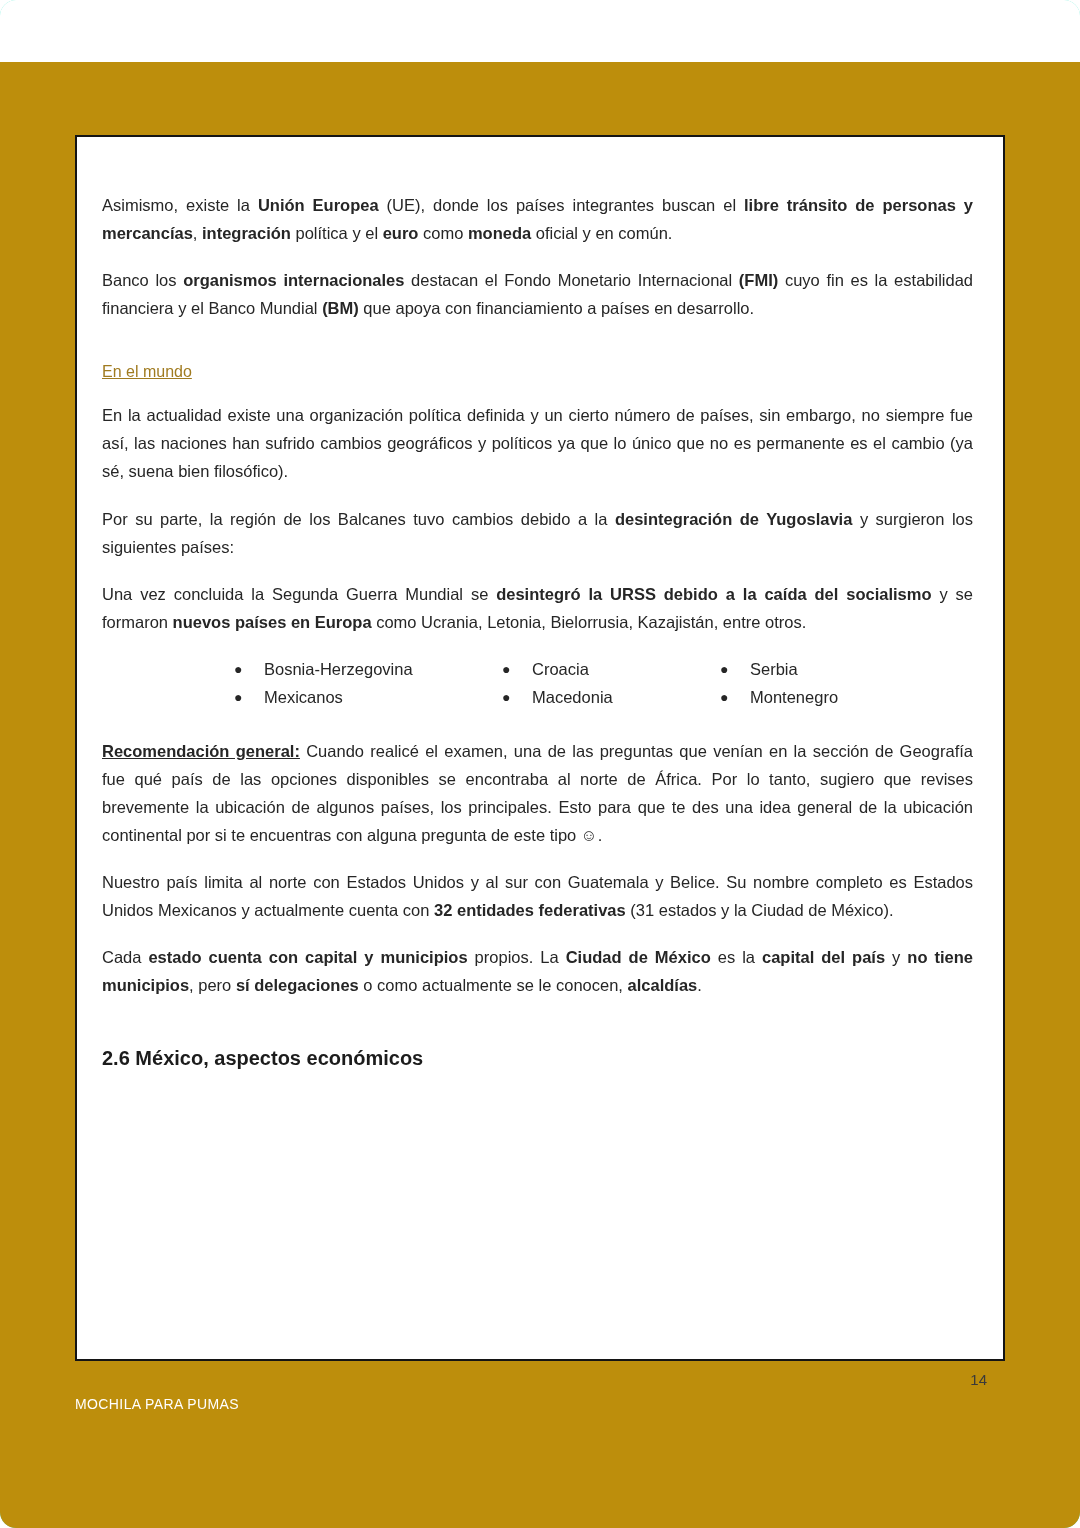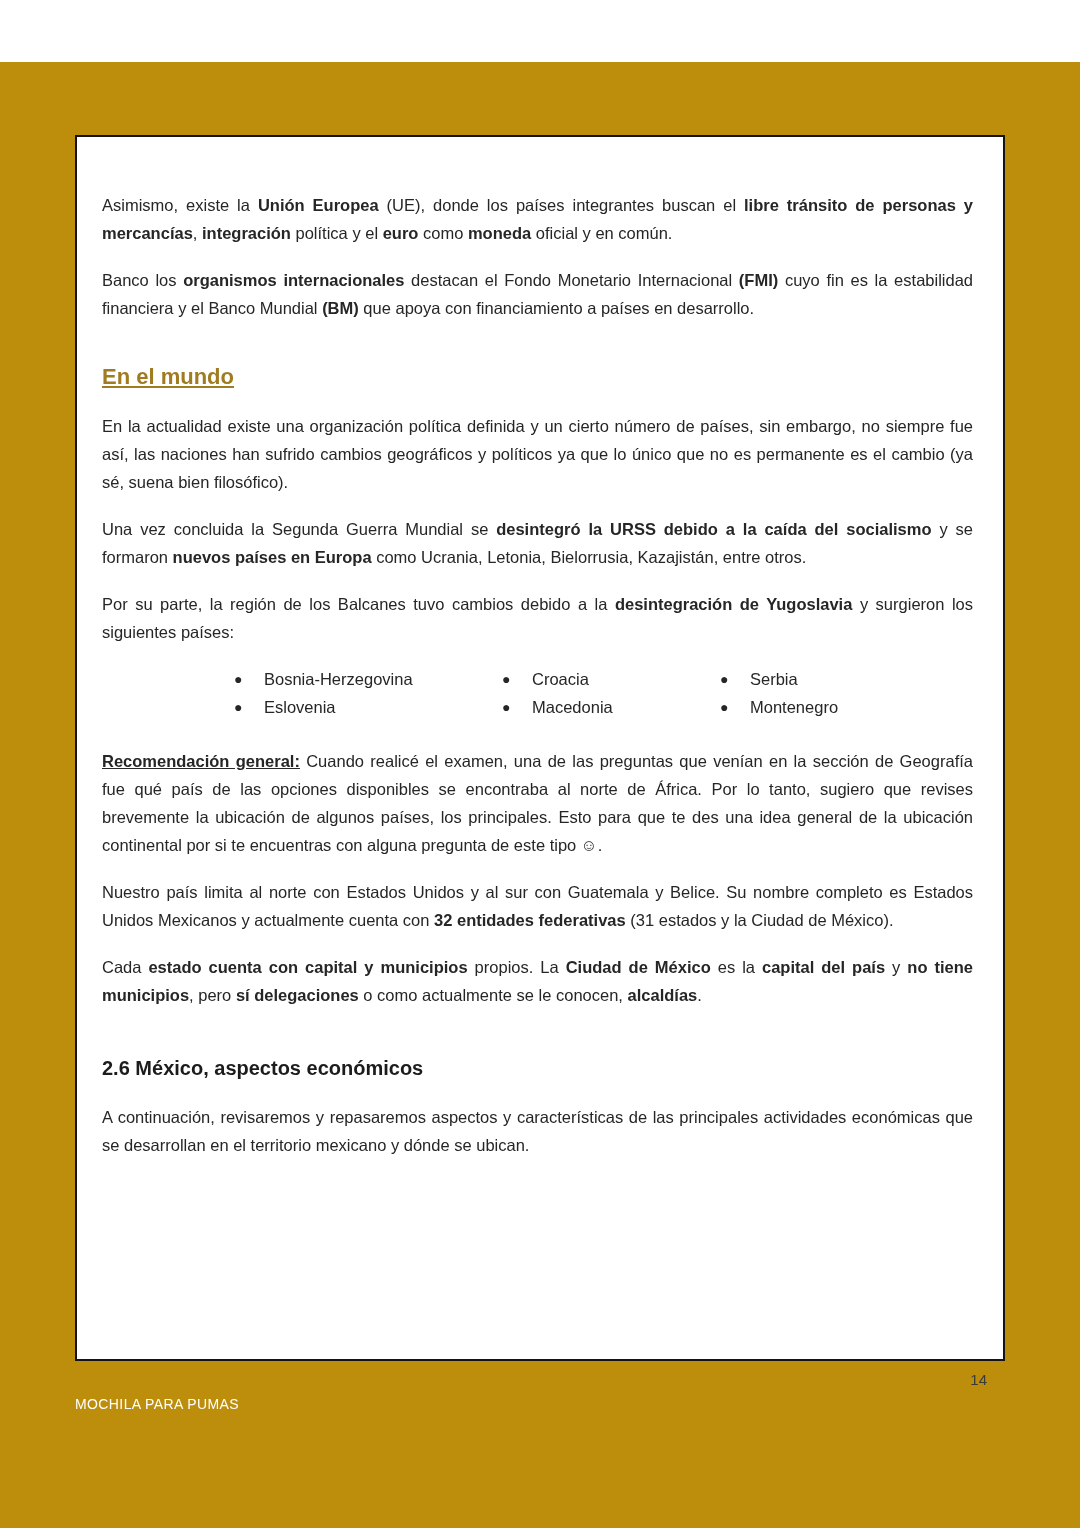--- a/index.html
+++ b/index.html
@@ -6,20 +6,21 @@
   html, body {
     width: 1080px;
     font-family: "Liberation Sans", sans-serif;
     background: #ffffff;
   }
   .canvas {
     width: 1080px;
     height: 1528px;
     background: #5eead4;
     overflow: hidden;
+    border-radius: 16px;
   }
   .top-strip {
     height: 62px;
     background: #ffffff;
   }
   .gold-bg {
     min-height: 1466px;
     background: var(--gold, #bd8e0c);
     padding: 73px 75px 0 75px;
   }
@@ -40,22 +41,22 @@
   .b { font-weight: bold; }
   .u { text-decoration: underline; }
   h2.section-heading {
     font-size: 20px;
     font-weight: bold;
     color: #1c1c1c;
     margin: 46px 0 22px 0;
     line-height: 1.3;
   }
   h3.subheading {
-    font-size: 22px;
-    font-weight: bold;
+    font-size: 16px;
+    font-weight: normal;
     color: var(--heading_brown, #a07b20);
     text-decoration: underline;
     margin: 36px 0 16px 0;
   }
   .bullets {
     display: flex;
     padding-left: 132px;
     margin: 4px 0 26px 0;
     list-style: none;
   }
@@ -99,33 +100,33 @@
 
       <p class="para"><span>Asimismo, existe la </span><span class="b">Unión Europea</span><span> (UE), donde los países integrantes buscan el </span><span class="b">libre tránsito de personas y mercancías</span><span>, </span><span class="b">integración</span><span> política y el </span><span class="b">euro</span><span> como </span><span class="b">moneda</span><span> oficial y en común.</span></p>
 
       <p class="para"><span>Banco los </span><span class="b">organismos internacionales</span><span> destacan el Fondo Monetario Internacional </span><span class="b">(FMI)</span><span> cuyo fin es la estabilidad financiera y el Banco Mundial </span><span class="b">(BM)</span><span> que apoya con financiamiento a países en desarrollo.</span></p>
 
 
       <h3 class="subheading">En el mundo</h3>
 
       <p class="para"><span>En la actualidad existe una organización política definida y un cierto número de países, sin embargo, no siempre fue así, las naciones han sufrido cambios geográficos y políticos ya que lo único que no es permanente es el cambio (ya sé, suena bien filosófico).</span></p>
 
+      <p class="para"><span>Por su parte, la región de los Balcanes tuvo cambios debido a la </span><span class="b">desintegración de Yugoslavia</span><span> y surgieron los siguientes países:</span></p>
+
       <p class="para"><span>Una vez concluida la Segunda Guerra Mundial se </span><span class="b">desintegró la URSS debido a la caída del socialismo</span><span> y se formaron </span><span class="b">nuevos países en Europa</span><span> como Ucrania, Letonia, Bielorrusia, Kazajistán, entre otros.</span></p>
-
-      <p class="para"><span>Por su parte, la región de los Balcanes tuvo cambios debido a la </span><span class="b">desintegración de Yugoslavia</span><span> y surgieron los siguientes países:</span></p>
 
       <div class="bullets">
         <ul class="bcol bcol-1">
           <li class="bitem">
             <span class="dot">●</span>
             <span>Bosnia-Herzegovina</span>
           </li>
           <li class="bitem">
             <span class="dot">●</span>
-            <span>Eslovenia</span>
+            <span>Mexicanos</span>
           </li>
         </ul>
         <ul class="bcol bcol-2">
           <li class="bitem">
             <span class="dot">●</span>
             <span>Croacia</span>
           </li>
           <li class="bitem">
             <span class="dot">●</span>
             <span>Macedonia</span>
@@ -145,21 +146,20 @@
 
       <p class="para recom"><span class="b u">Recomendación general:</span><span> Cuando realicé el examen, una de las preguntas que venían en la sección de Geografía fue qué país de las opciones disponibles se encontraba al norte de África. Por lo tanto, sugiero que revises brevemente la ubicación de algunos países, los principales. Esto para que te des una idea general de la ubicación continental por si te encuentras con alguna pregunta de este tipo </span><span>☺</span><span>.</span></p>
 
 
       <p class="para"><span>Nuestro país limita al norte con Estados Unidos y al sur con Guatemala y Belice. Su nombre completo es Estados Unidos Mexicanos y actualmente cuenta con </span><span class="b">32 entidades federativas</span><span> (31 estados y la Ciudad de México).</span></p>
 
       <p class="para"><span>Cada </span><span class="b">estado cuenta con capital y municipios</span><span> propios. La </span><span class="b">Ciudad de México</span><span> es la </span><span class="b">capital del país</span><span> y </span><span class="b">no tiene municipios</span><span>, pero </span><span class="b">sí delegaciones</span><span> o como actualmente se le conocen, </span><span class="b">alcaldías</span><span>.</span></p>
 
       <h2 class="section-heading">2.6 México, aspectos económicos</h2>
 
-      <p class="para"><span>A continuación, revisaremos y repasaremos aspectos y características de las principales actividades económicas que se desarrollan en el territorio mexicano y dónde se ubican.</span></p>
 
     </div>
 
     <div class="page-meta">14</div>
 
     <div class="brand-footer">MOCHILA PARA PUMAS</div>
 
   </div>
 </div>
 

